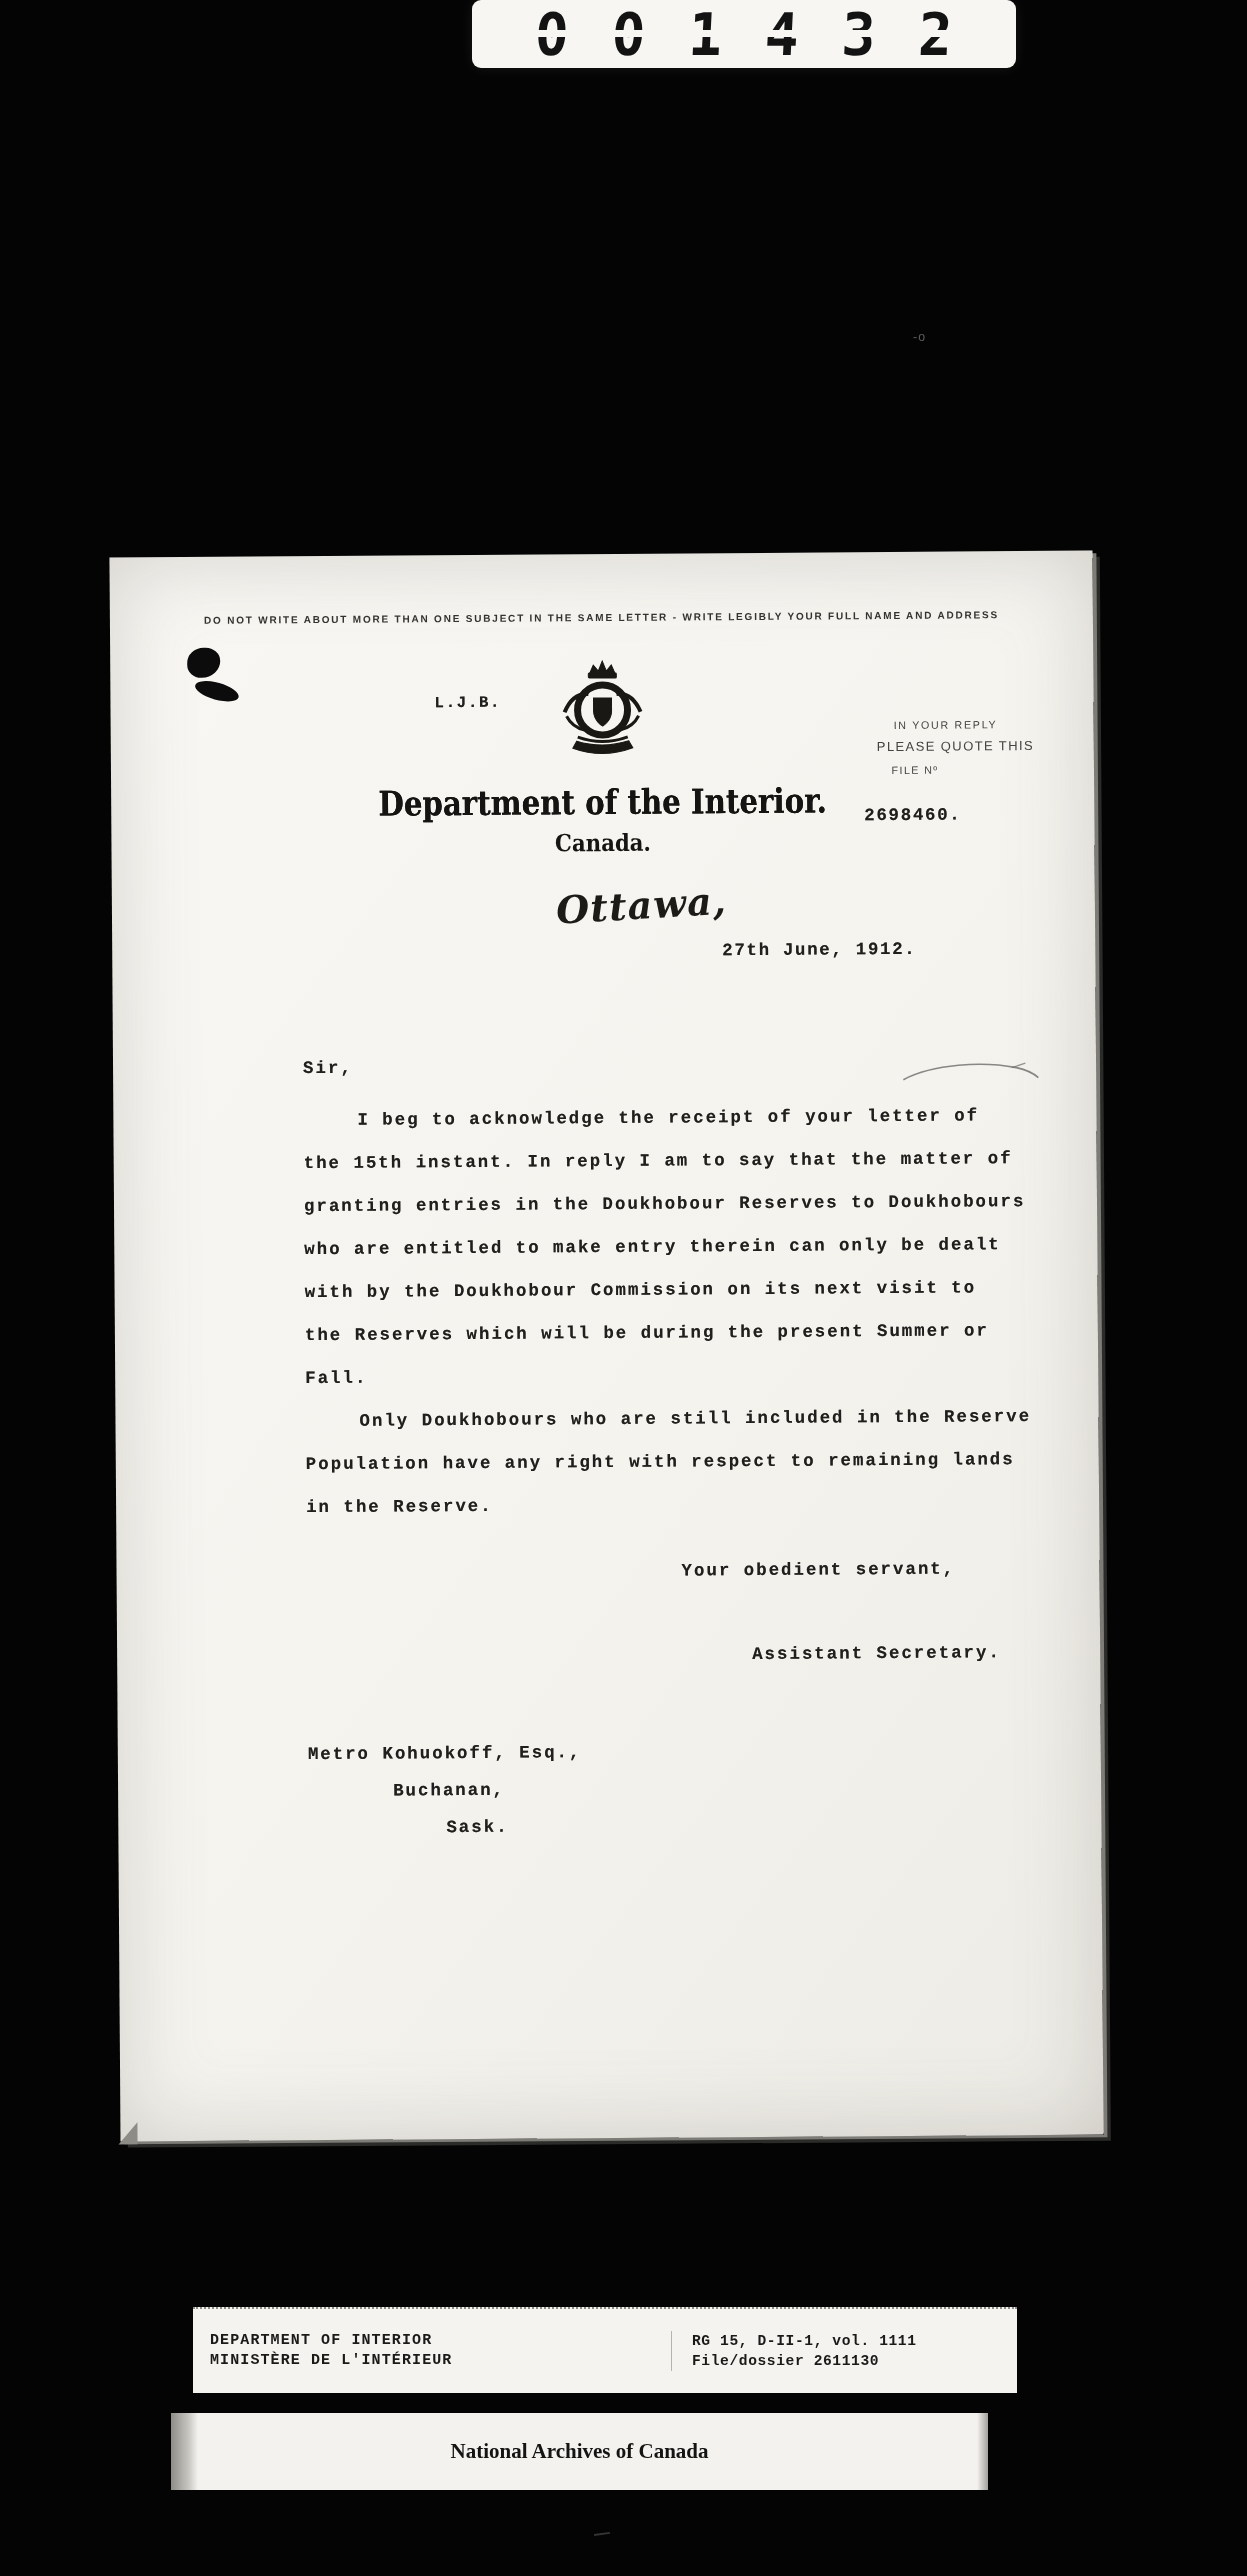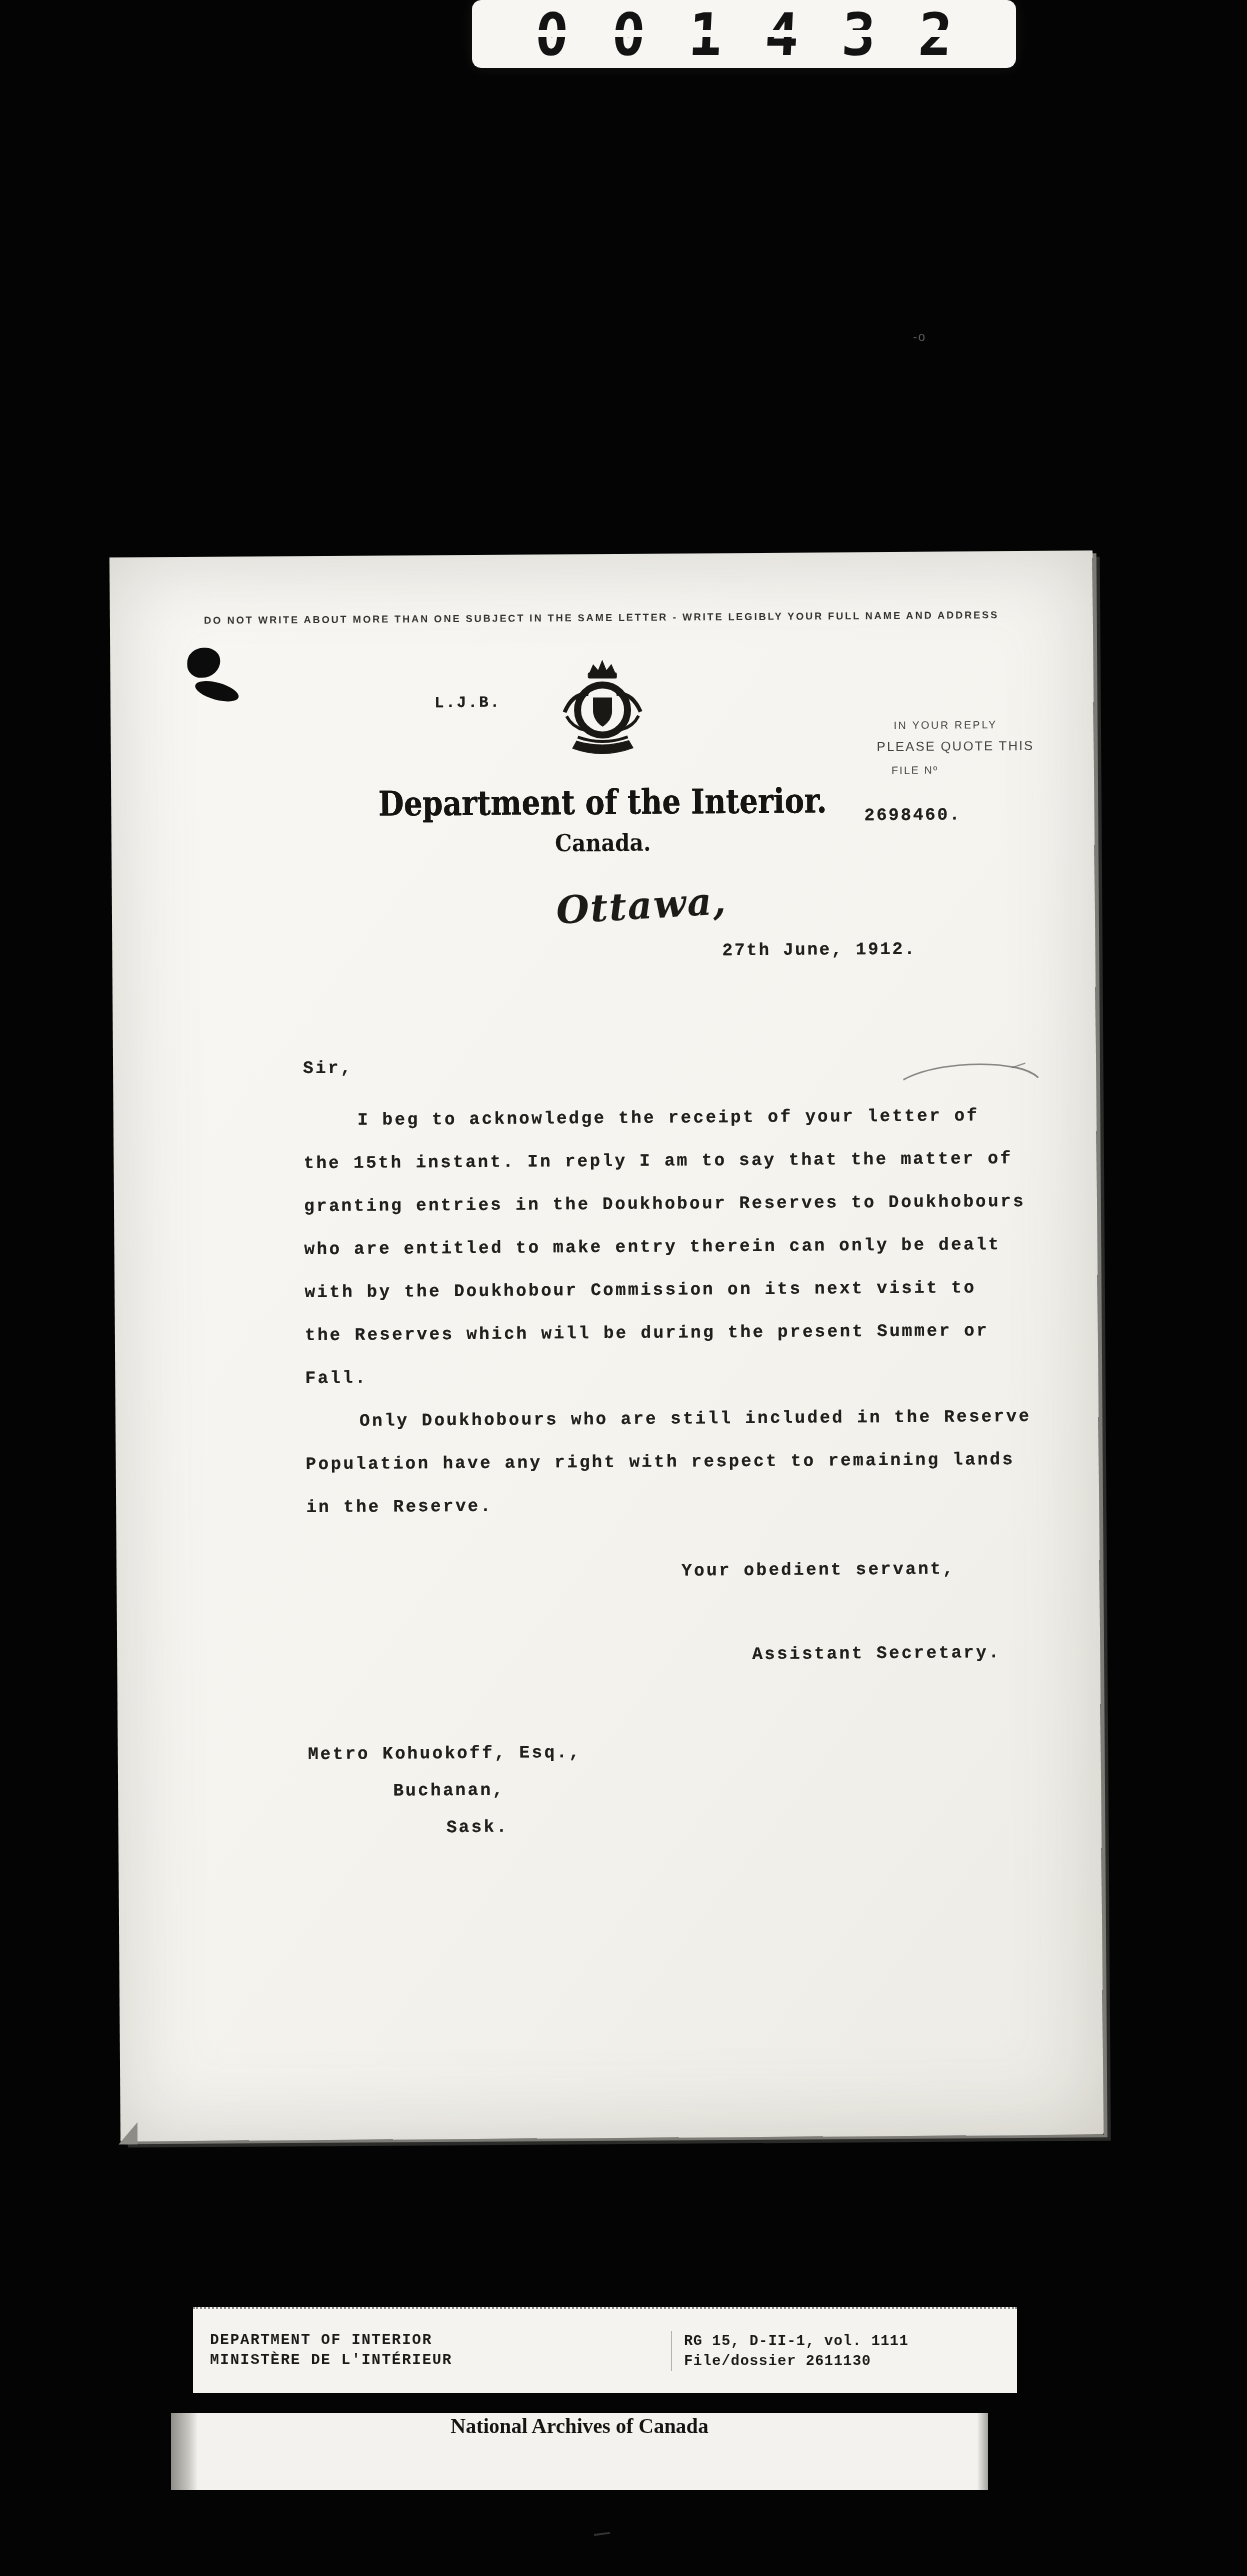--- a/index.html
+++ b/index.html
@@ -131,26 +131,26 @@
   .stamp-left {
     position:absolute; left:17px; top:50%; transform:translateY(-50%);
     font-family:Liberation Mono, monospace; font-weight:700;
     font-size:15px; letter-spacing:1.1px; color:#1a1a18; line-height:20px;
     white-space:nowrap;
   }
   .stamp-right {
     position:absolute; left:478px; top:50%; transform:translateY(-50%);
     font-family:"Liberation Mono", monospace; font-weight:700;
     font-size:14.6px; letter-spacing:0.6px; color:#1a1a18; line-height:20px;
-    border-left:1.1px solid #b6b4af; padding-left:12px; white-space:nowrap;
+    border-left:1.1px solid #b6b4af; padding-left:20px; white-space:nowrap;
   }
 
   .archives-strip {
     position:absolute; left:171px; top:2413px; width:817px; height:77px;
-    background:#f3f2ef; display:flex; 
+    background:#f3f2ef; display:flex; flex-direction:column;
     justify-content:center; text-align:center;
     font-family:"Liberation Serif", serif; font-weight:700;
     font-size:21px; color:#141412; line-height:27px;
   }
   .archives-strip::before {
     content:""; position:absolute; left:0; top:0; bottom:0; width:27px;
     background:linear-gradient(90deg, #8f8d87, #c8c6c1 65%, rgba(200,198,193,0));
   }
   .archives-strip::after {
     content:""; position:absolute; right:0; top:0; bottom:0; width:11.2px;

